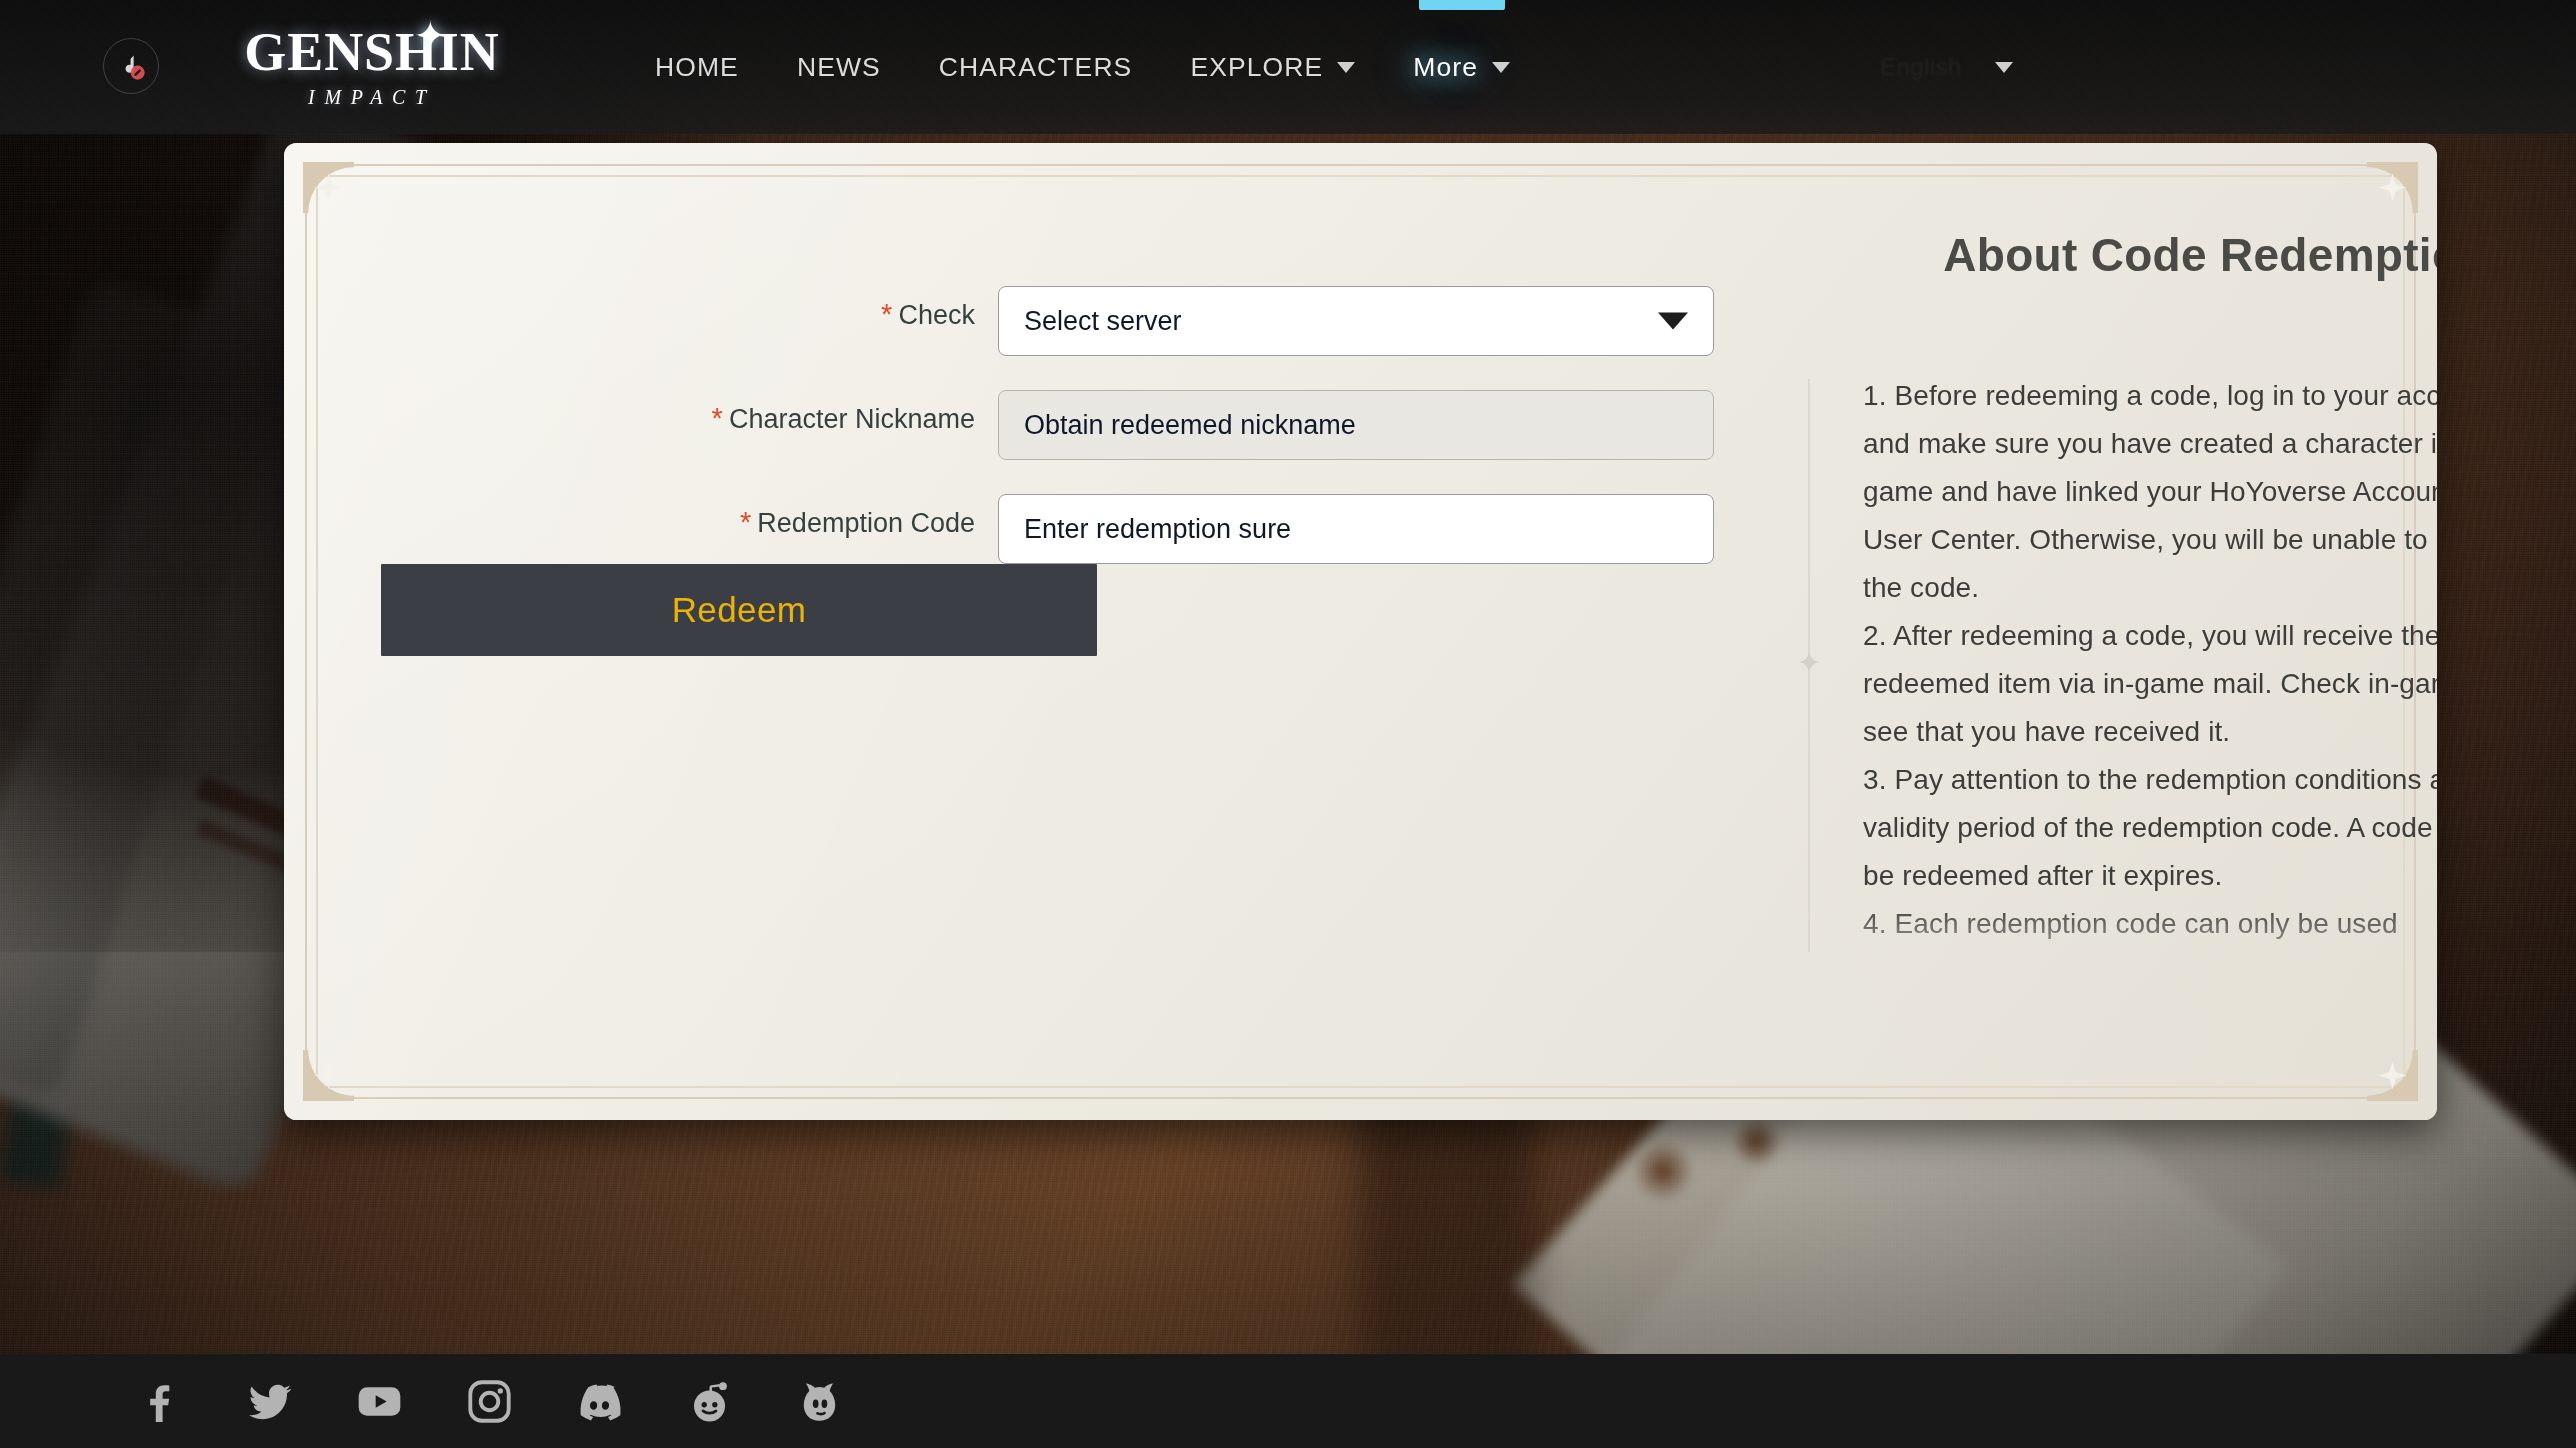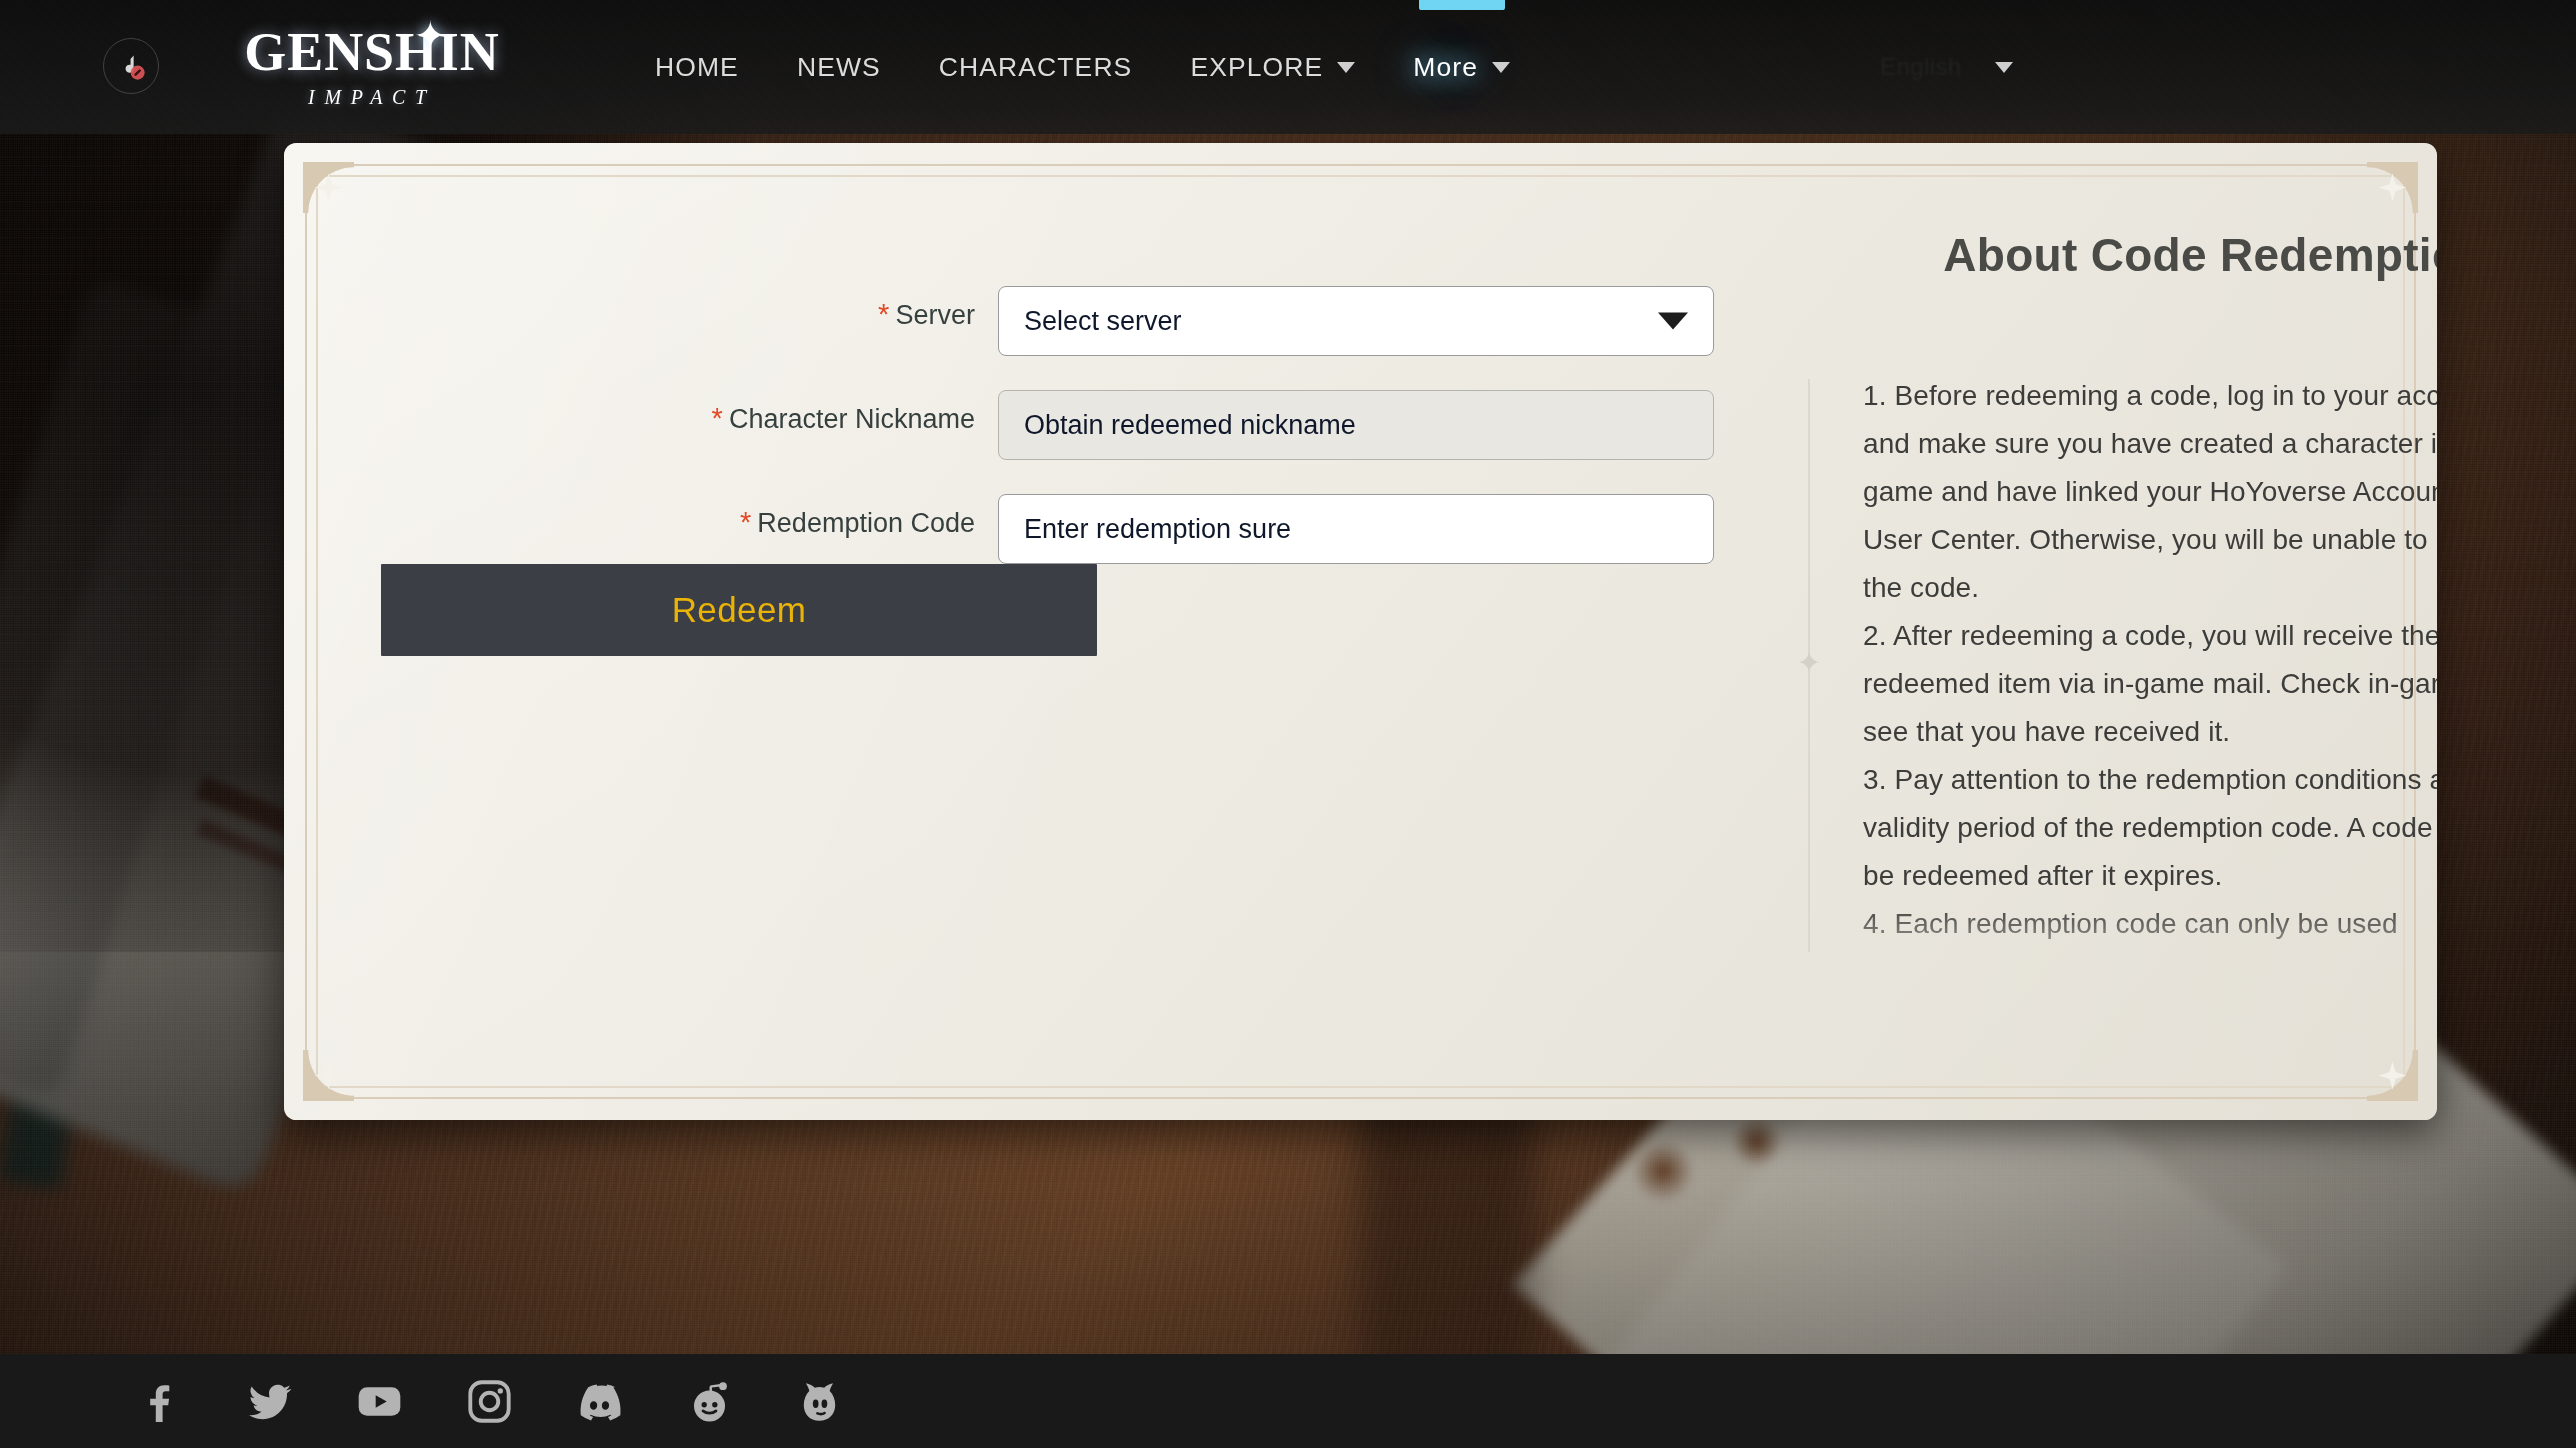--- a/index.html
+++ b/index.html
@@ -309,21 +309,21 @@
     <svg viewBox="0 0 58 58" width="51" height="51">
       <path d="M0 0 H58 V6 A52 52 0 0 0 6 58 H0 Z" fill="#d8c9b2"></path>
       <path d="M29 13 L32.6 25.4 L45 29 L32.6 32.6 L29 45 L25.4 32.6 L13 29 L25.4 25.4 Z" fill="#f3f1ea"></path>
     </svg>
   </div>
 
   <div id="form-panel">
 
     <div class="field-row" style="margin-top:58px;">
       <div class="field-label">
-        <span class="req">*</span><span>Server</span>
+        <span class="req">*</span><span>Check</span>
       </div>
       <div class="ctrl">
         <div class="input-box">
           <span>Select server</span>
         </div>
         <span class="sel-caret"></span>
       </div>
     </div>
 
     <div class="field-row" style="margin-top:34px;">

